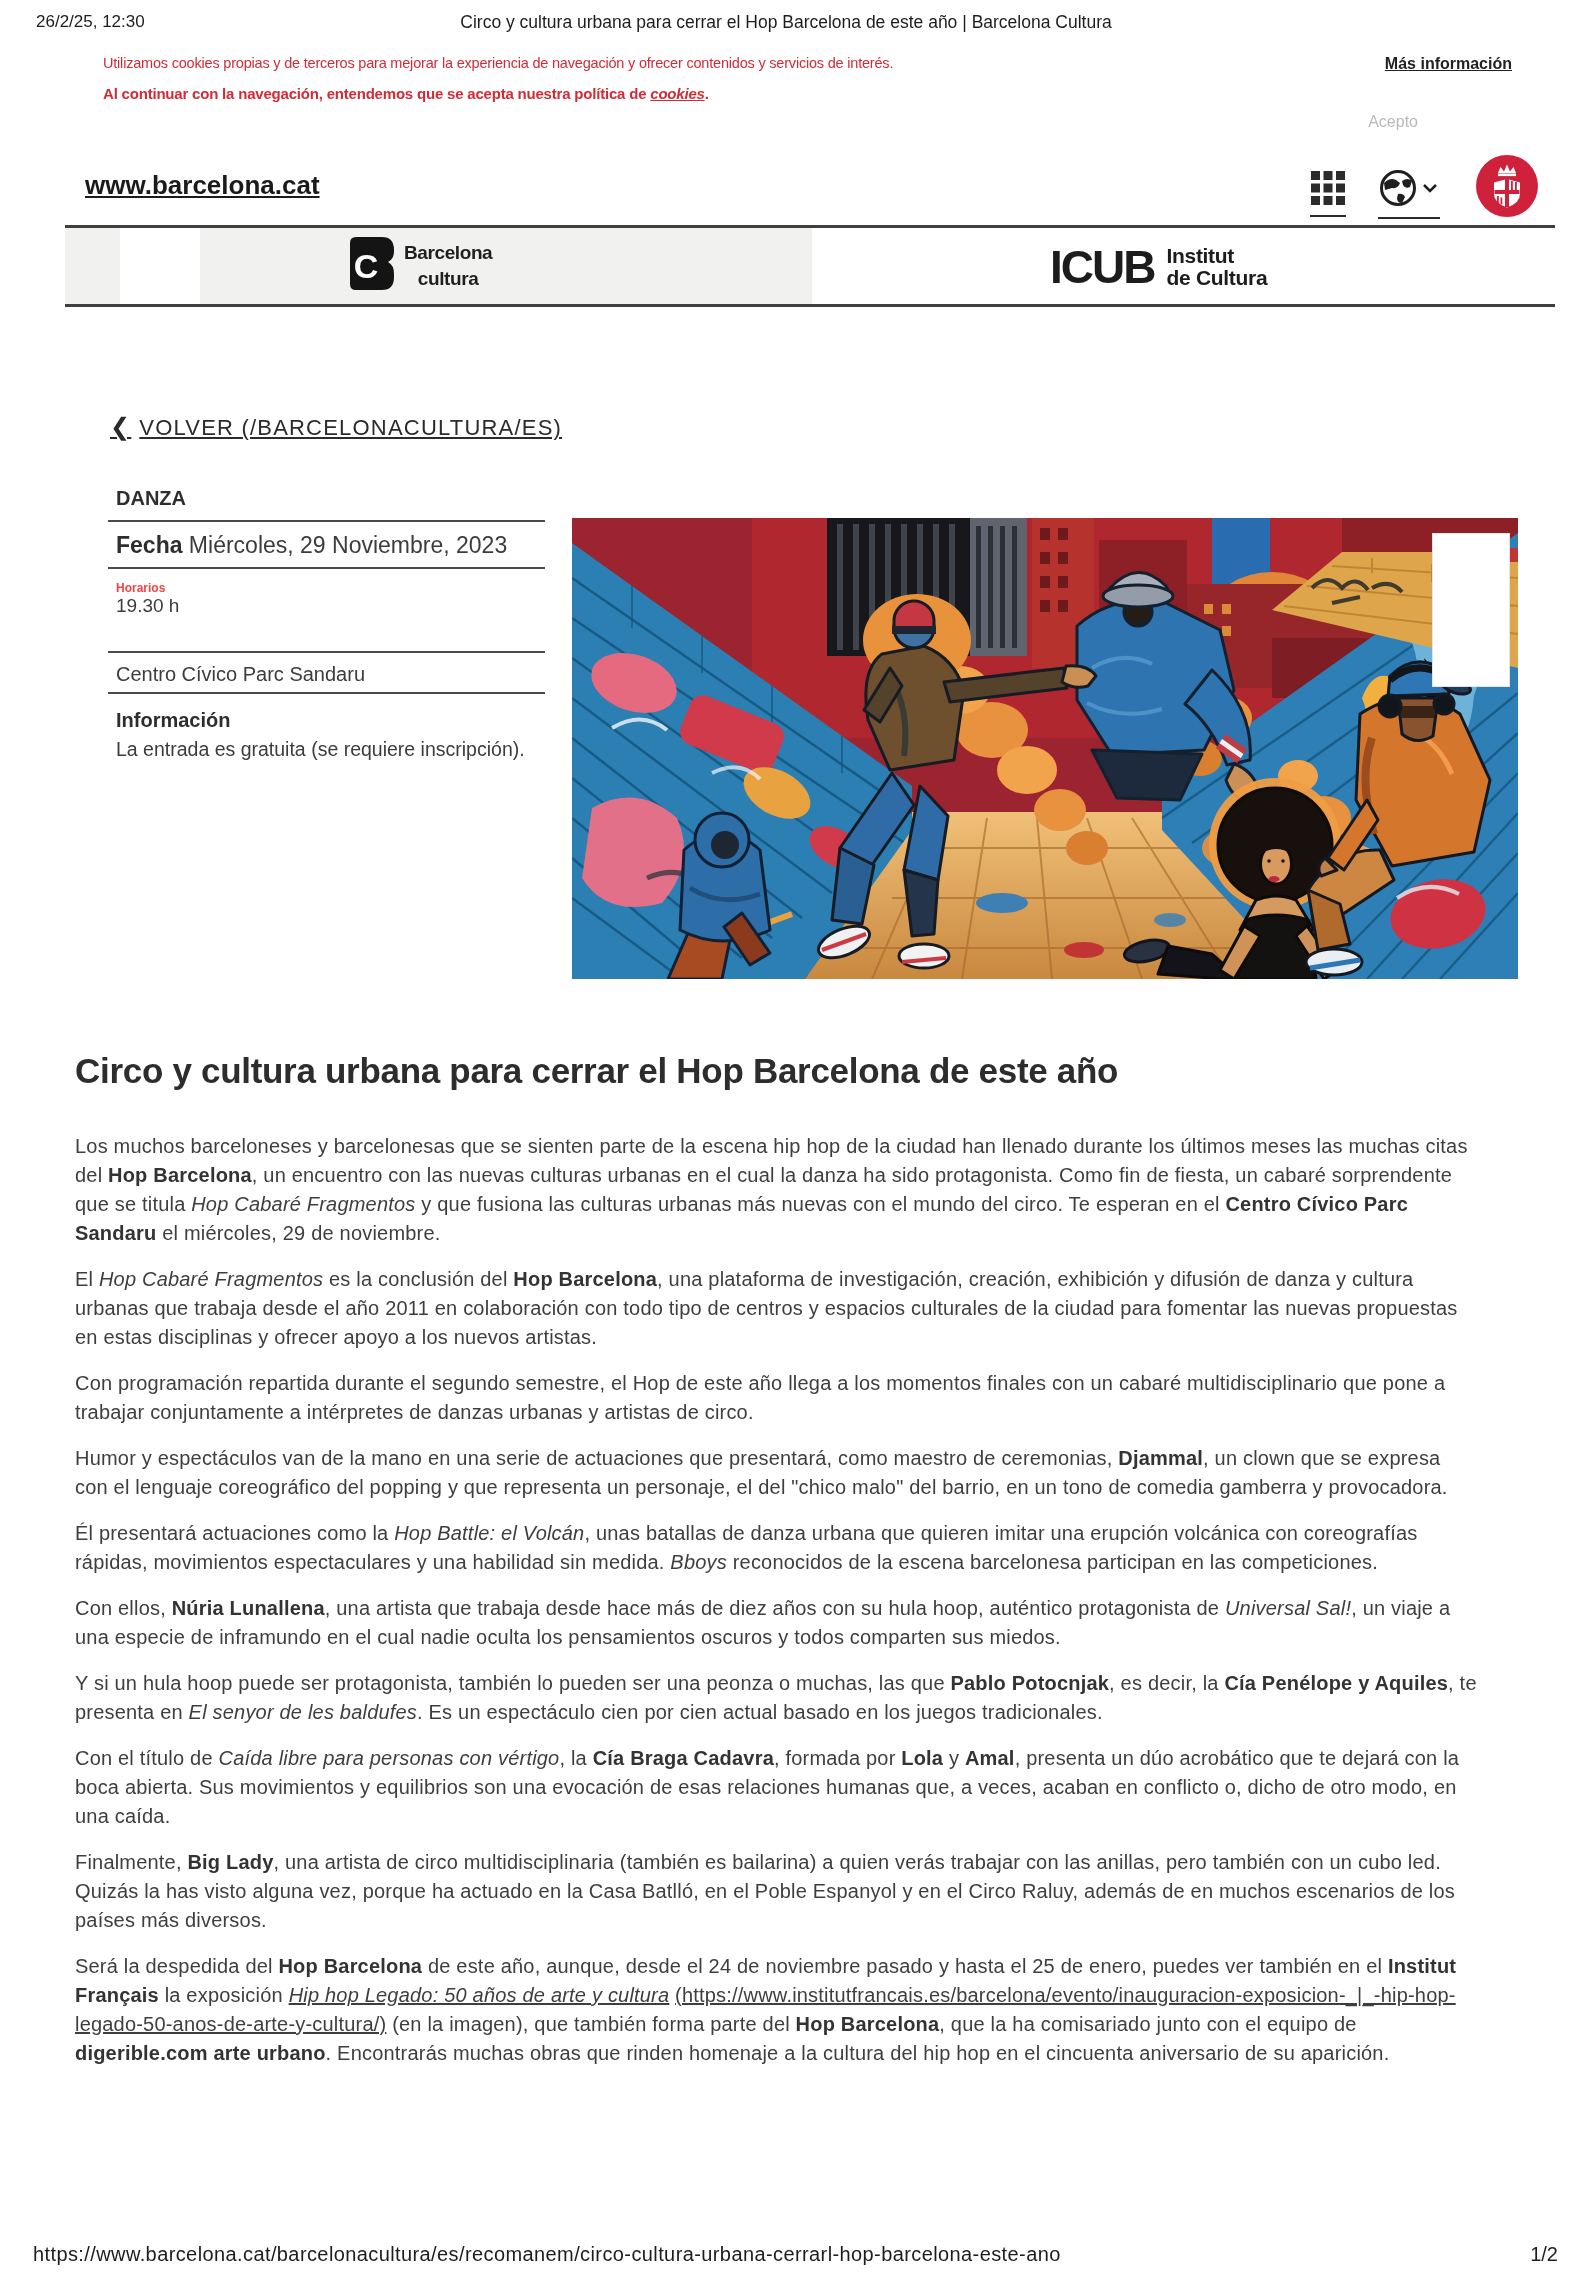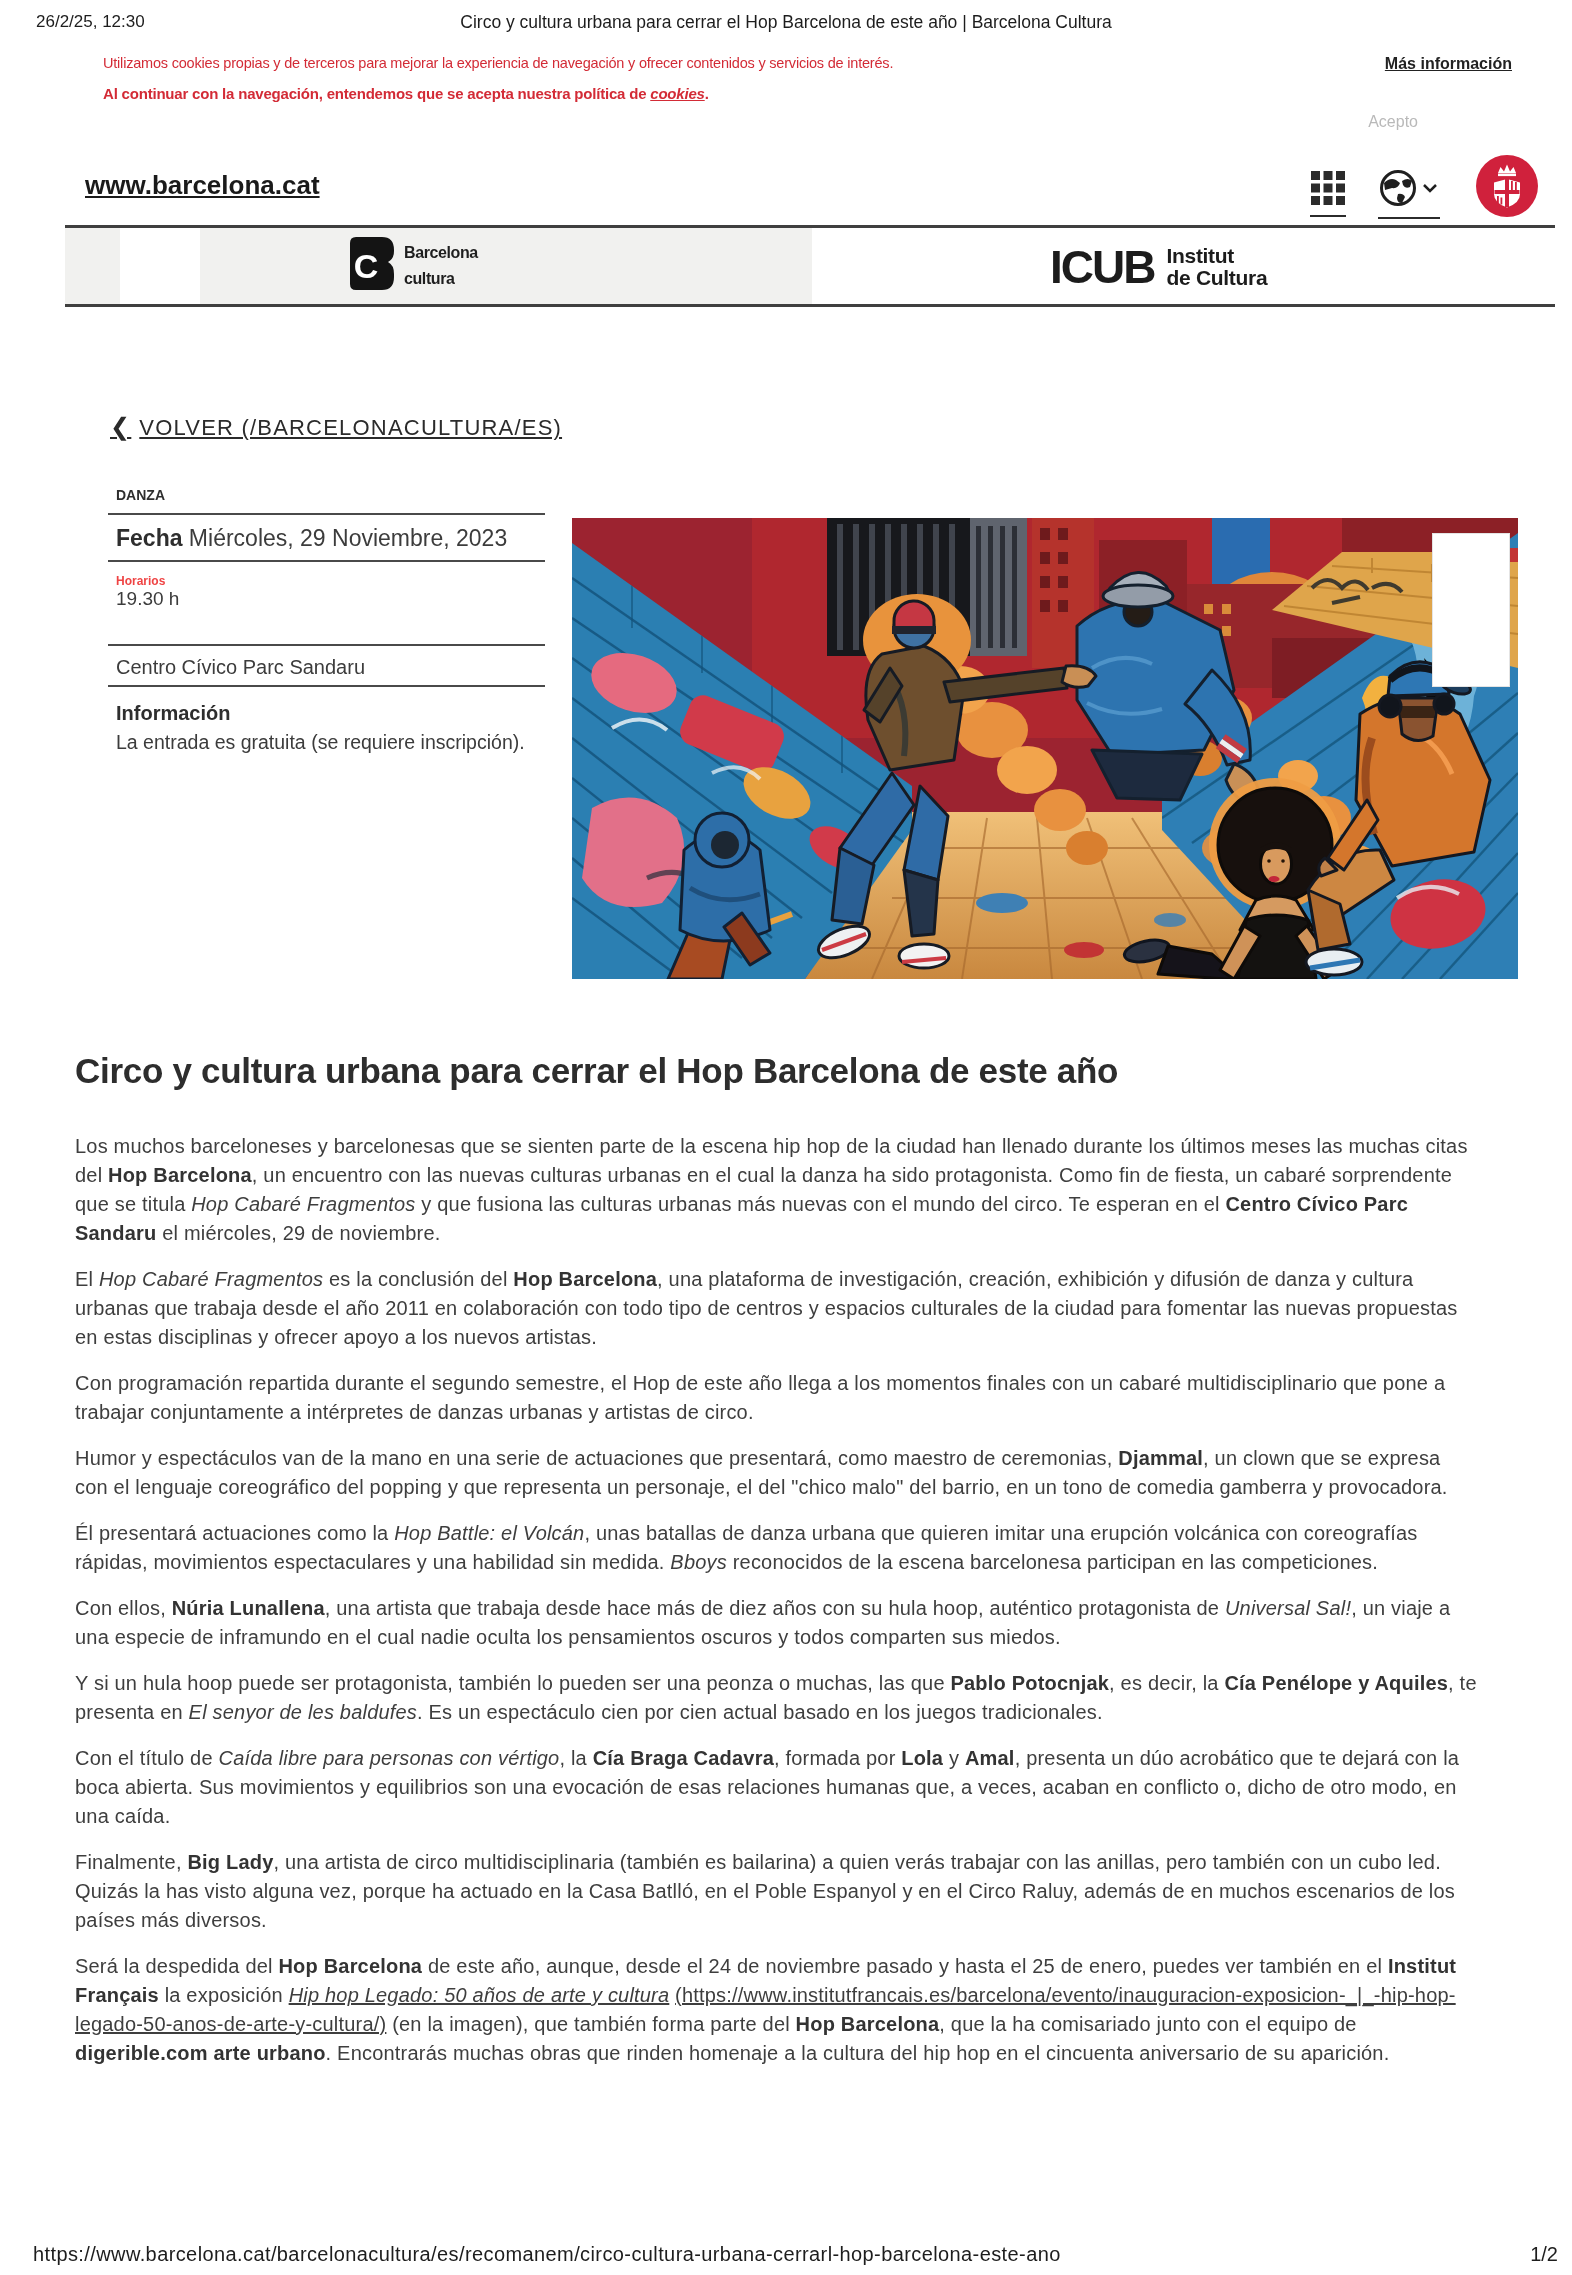--- a/index.html
+++ b/index.html
@@ -28,33 +28,33 @@
   .grid-wrap{left:1310px;top:170px;}
   .globe-wrap{left:1378px;top:168px;border-bottom:2px solid #2b2b2b;}
   .crest-wrap{position:absolute;left:1476px;top:155px;width:62px;height:62px;cursor:pointer;}
 
   
   .band{position:absolute;left:65px;top:225px;width:1490px;height:76px;
         border-top:3px solid #3f3f3f;border-bottom:3px solid #3f3f3f;background:#fff;}
   .band-left{position:absolute;left:0;top:0;bottom:0;width:747px;background:#f1f1ef;}
   .band-gap{position:absolute;left:55px;top:0;bottom:0;width:80px;background:#fff;}
   .bc-logo{position:absolute;left:285px;top:9px;display:flex;align-items:center;gap:10px;cursor:pointer;}
-  .bc-text{font-size:16px;line-height:26px;font-weight:700;color:#1f1f1f;letter-spacing:-.4px;}
+  .bc-text{font-size:19px;line-height:26px;font-weight:700;color:#1f1f1f;letter-spacing:-.4px;text-align:center;}
   .icub{position:absolute;left:985px;top:12px;display:flex;align-items:center;gap:12px;cursor:pointer;}
   .icub-acronym{font-size:46px;font-weight:700;letter-spacing:-2px;color:#1c1c1c;}
   .icub-lines{font-size:21px;line-height:22px;font-weight:700;color:#1c1c1c;letter-spacing:-.3px;}
 
   
   .volver{position:absolute;left:110px;top:413px;font-size:22px;letter-spacing:1.2px;color:#2b2b2b;
           text-decoration:underline;cursor:pointer;}
   .volver .chev{font-size:24px;margin-right:8px;}
 
   
   .event{position:absolute;left:108px;top:487px;width:437px;color:#3c3c3c;}
-  .ev-cat{font-size:14px;font-weight:700;color:#2e2e2e;padding:0 0 10px 8px;}
+  .ev-cat{font-size:20px;font-weight:700;color:#2e2e2e;padding:0 0 10px 8px;}
   .ev-row{border-top:2px solid #4a4a4a;padding-left:8px;}
   .ev-fecha{padding-top:10px;padding-bottom:8px;font-size:23px;}
   .ev-fecha b{color:#2e2e2e;}
   .ev-hor{padding-top:12px;padding-bottom:34px;font-size:19px;}
   .ev-hor b{display:block;margin-bottom:0;color:#ef4444;font-size:12px;}
   .ev-venue{padding-top:10px;padding-bottom:6px;font-size:20px;}
   .ev-info{padding-top:12px;font-size:19.5px;line-height:29px;}
   .ev-info b{display:block;color:#2e2e2e;font-size:20px;}
 
   

